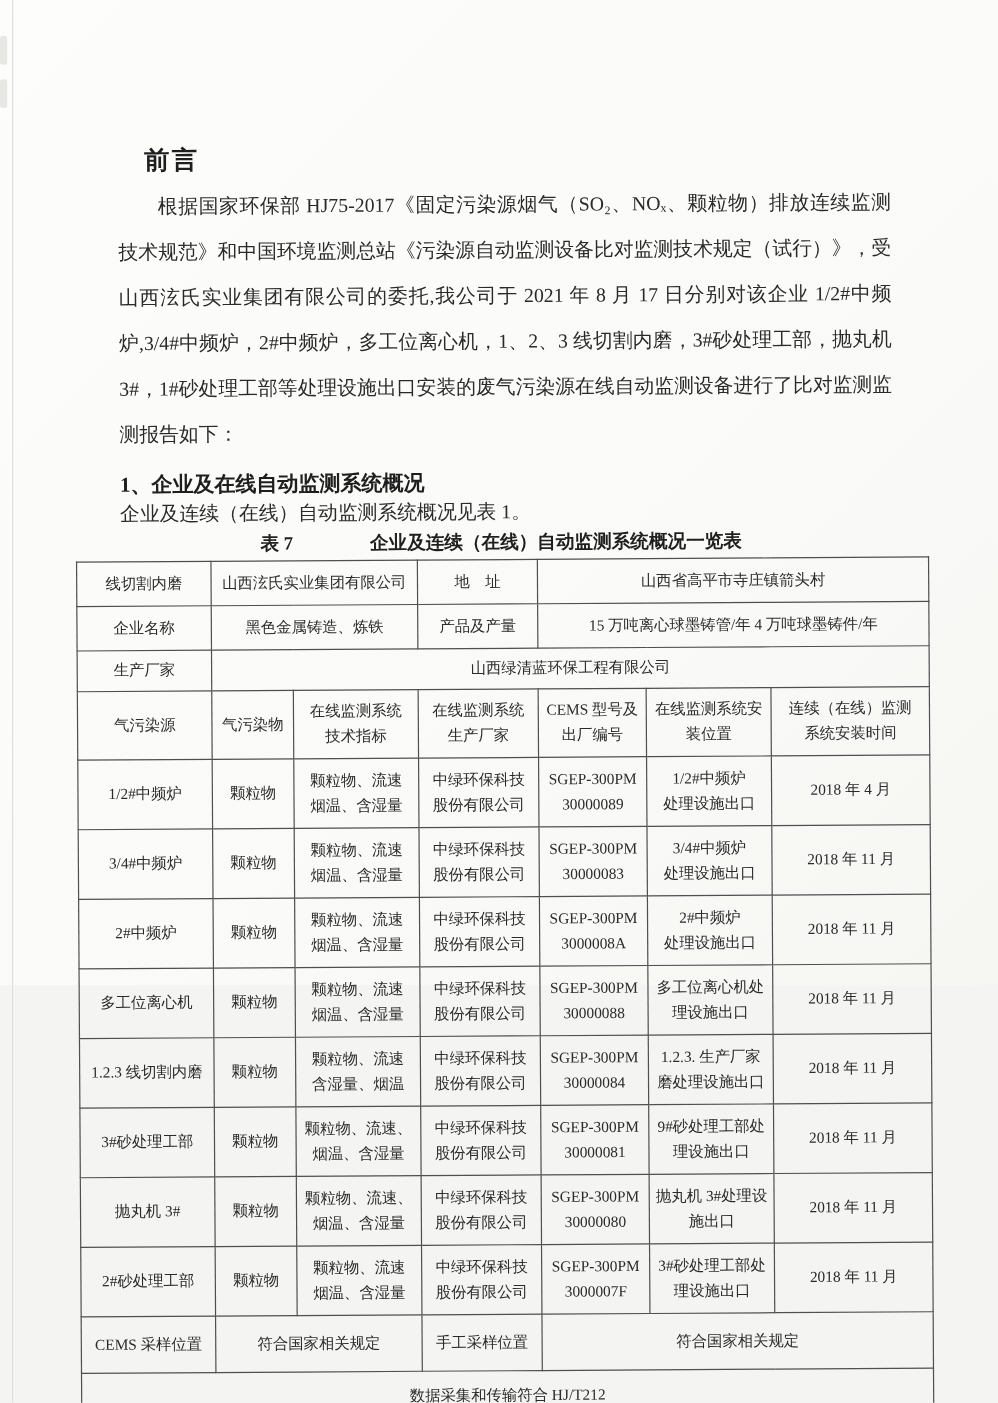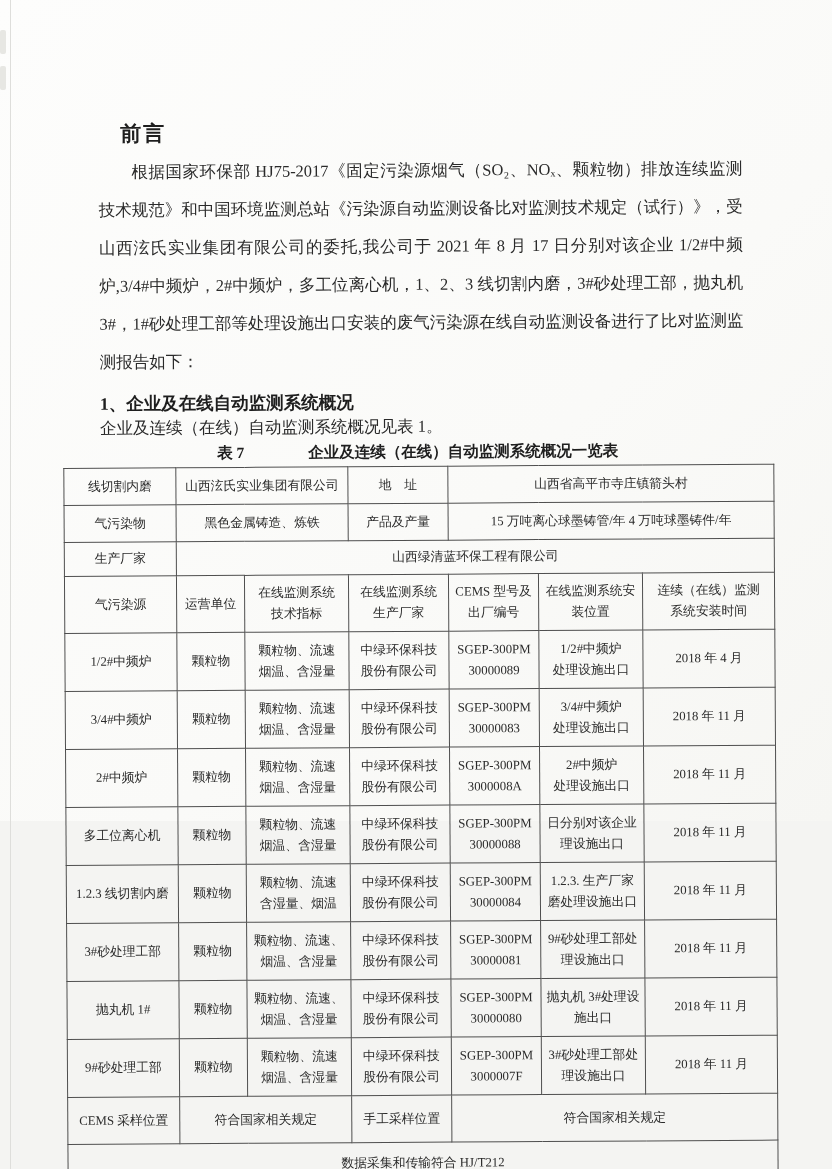--- a/index.html
+++ b/index.html
@@ -100,34 +100,34 @@
 
       <tbody>
           <tr class="info-row">
         <td>线切割内磨</td>
         <td colspan="2">山西泫氏实业集团有限公司</td>
         <td>地　址</td>
         <td colspan="3">山西省高平市寺庄镇箭头村</td>
       </tr>
 
       <tr class="info-row">
-        <td>气污染物</td>
+        <td>企业名称</td>
         <td colspan="2">黑色金属铸造、炼铁</td>
         <td>产品及产量</td>
         <td colspan="3">15 万吨离心球墨铸管/年    4 万吨球墨铸件/年</td>
       </tr>
 
       <tr class="operator-row">
         <td>生产厂家</td>
         <td colspan="6">山西绿清蓝环保工程有限公司</td>
       </tr>
 
       <tr class="header-row">
         <th>气污染源</th>
-        <th>运营单位</th>
+        <th>气污染物</th>
         <th>在线监测系统
 技术指标</th>
         <th>在线监测系统
 生产厂家</th>
         <th>CEMS 型号及
 出厂编号</th>
         <th>在线监测系统安
 装位置</th>
         <th>连续（在线）监测
 系统安装时间</th>
@@ -174,21 +174,21 @@
       </tr>
       <tr class="data-row">
         <td>多工位离心机</td>
         <td>颗粒物</td>
         <td>颗粒物、流速
 烟温、含湿量</td>
         <td>中绿环保科技
 股份有限公司</td>
         <td>SGEP-300PM
 30000088</td>
-        <td>日分别对该企业
+        <td>多工位离心机处
 理设施出口</td>
         <td>2018 年 11 月</td>
       </tr>
       <tr class="data-row">
         <td>1.2.3 线切割内磨</td>
         <td>颗粒物</td>
         <td>颗粒物、流速
 含湿量、烟温</td>
         <td>中绿环保科技
 股份有限公司</td>
@@ -205,34 +205,34 @@
 烟温、含湿量</td>
         <td>中绿环保科技
 股份有限公司</td>
         <td>SGEP-300PM
 30000081</td>
         <td>9#砂处理工部处
 理设施出口</td>
         <td>2018 年 11 月</td>
       </tr>
       <tr class="data-row">
-        <td>抛丸机 1#</td>
+        <td>抛丸机 3#</td>
         <td>颗粒物</td>
         <td>颗粒物、流速、
 烟温、含湿量</td>
         <td>中绿环保科技
 股份有限公司</td>
         <td>SGEP-300PM
 30000080</td>
         <td>抛丸机 3#处理设
 施出口</td>
         <td>2018 年 11 月</td>
       </tr>
       <tr class="data-row">
-        <td>9#砂处理工部</td>
+        <td>2#砂处理工部</td>
         <td>颗粒物</td>
         <td>颗粒物、流速
 烟温、含湿量</td>
         <td>中绿环保科技
 股份有限公司</td>
         <td>SGEP-300PM
 3000007F</td>
         <td>3#砂处理工部处
 理设施出口</td>
         <td>2018 年 11 月</td>

